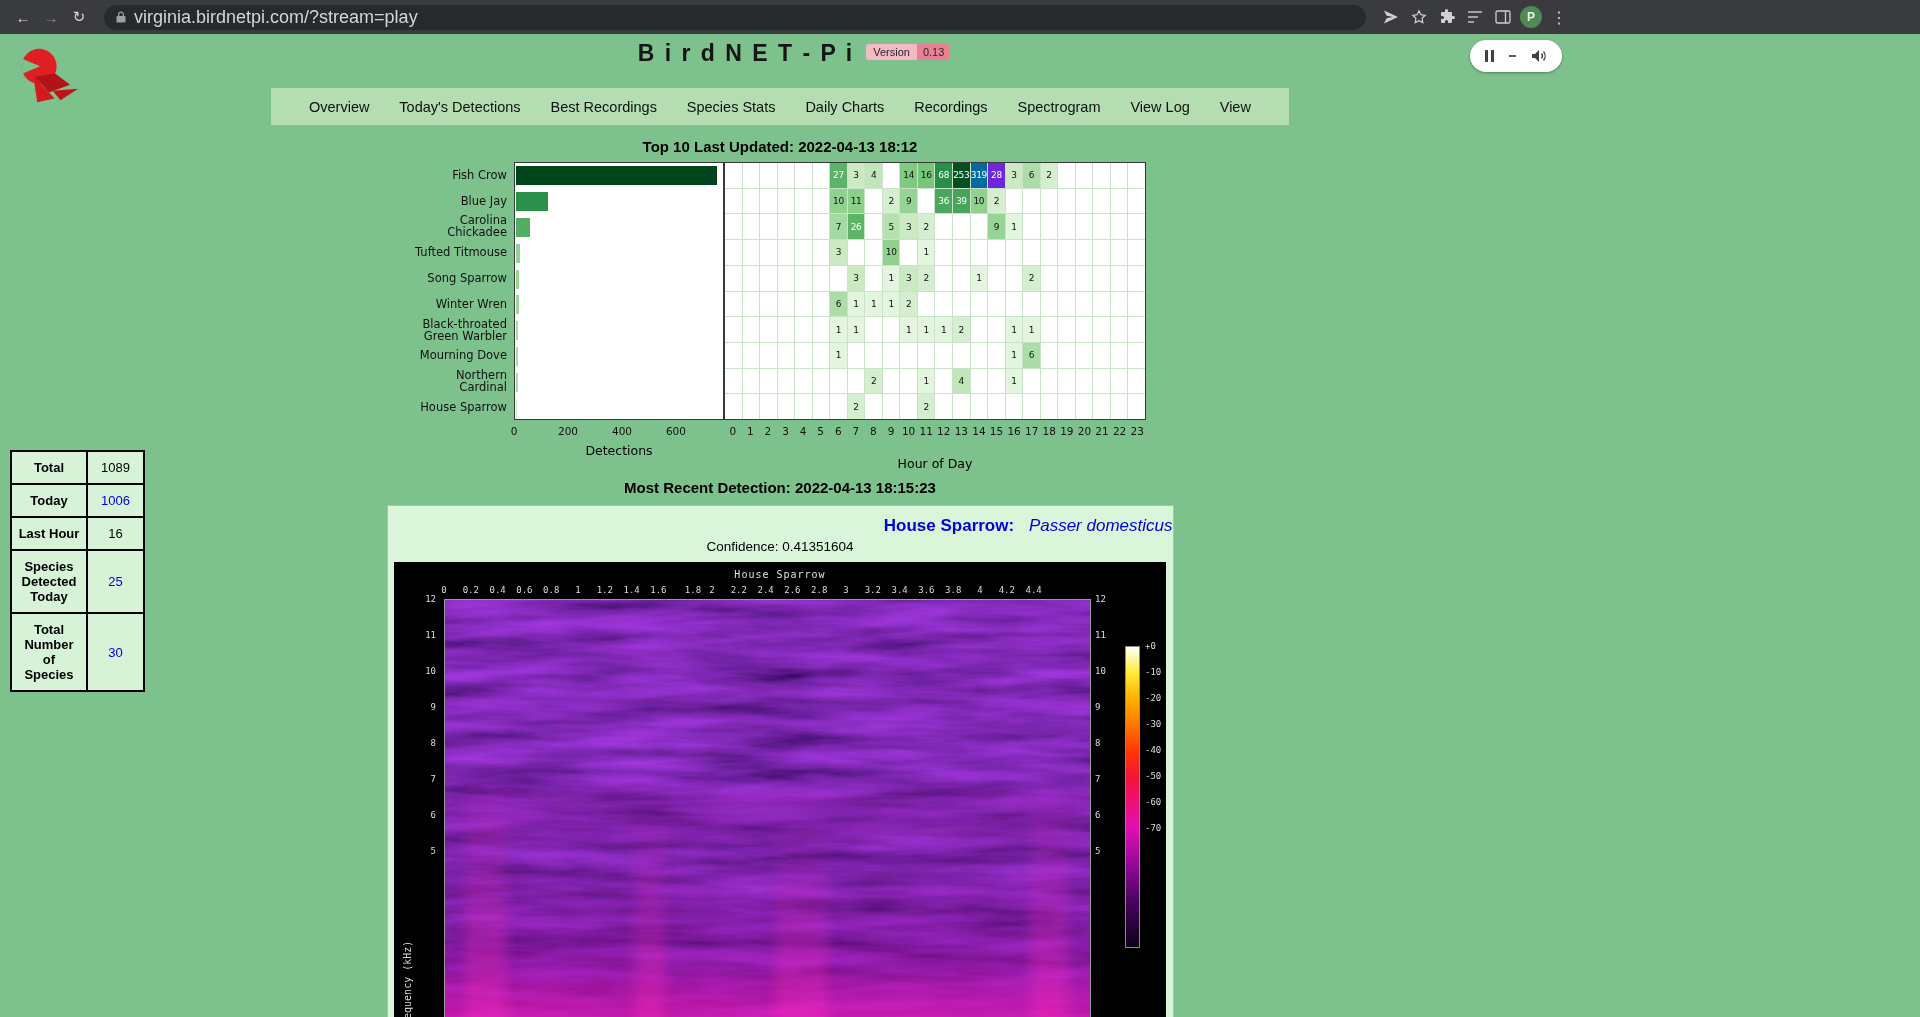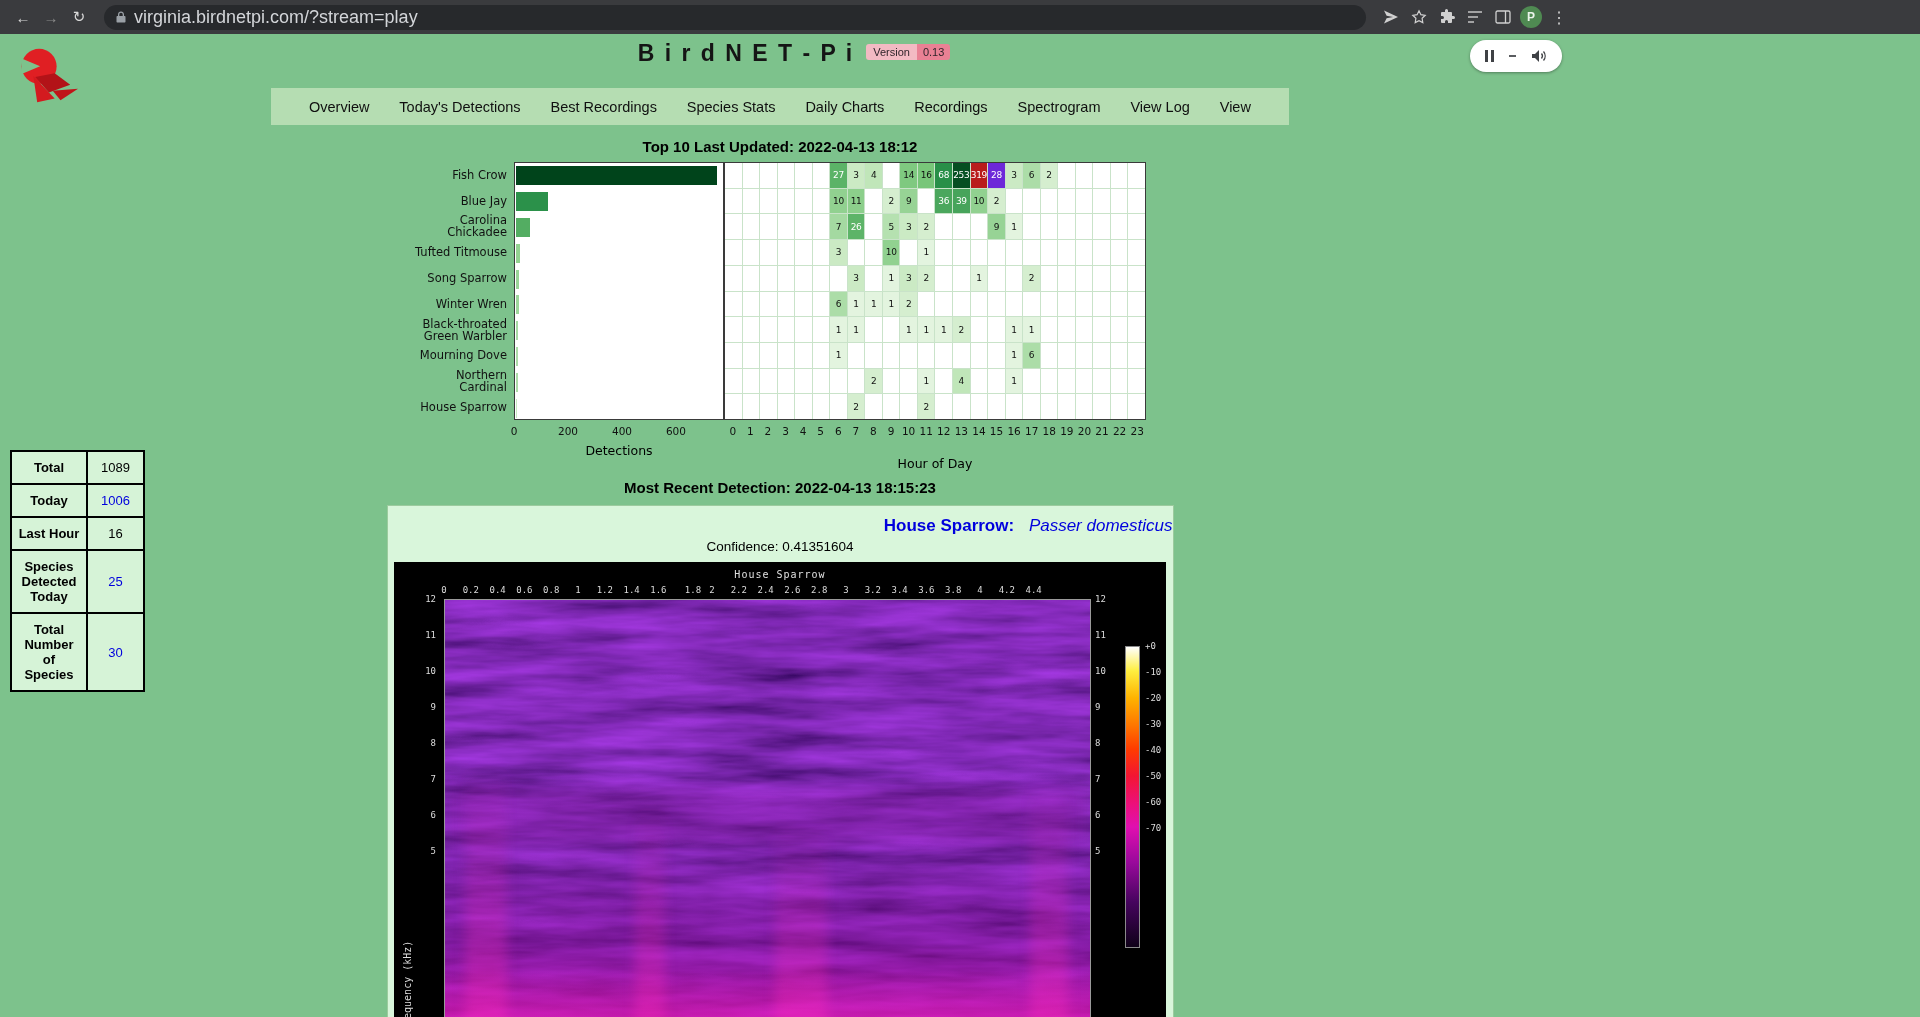--- a/index.html
+++ b/index.html
@@ -231,21 +231,21 @@
             <div class="heat-cell"></div>
             <div class="heat-cell"></div>
             <div class="heat-cell" style="background: rgb(91, 179, 103); color: rgb(255, 255, 255);">27</div>
             <div class="heat-cell" style="background: rgb(203, 234, 196); color: rgb(17, 17, 17);">3</div>
             <div class="heat-cell" style="background: rgb(192, 230, 185); color: rgb(17, 17, 17);">4</div>
             <div class="heat-cell"></div>
             <div class="heat-cell" style="background: rgb(127, 201, 128); color: rgb(17, 17, 17);">14</div>
             <div class="heat-cell" style="background: rgb(120, 198, 121); color: rgb(17, 17, 17);">16</div>
             <div class="heat-cell" style="background: rgb(40, 143, 72); color: rgb(255, 255, 255);">68</div>
             <div class="heat-cell" style="background: rgb(6, 79, 34); color: rgb(255, 255, 255);">253</div>
-            <div class="heat-cell" style="background: #b91c1c; color: rgb(255, 255, 255);">319</div>
+            <div class="heat-cell" style="background: #0369a1; color: rgb(255, 255, 255);">319</div>
             <div class="heat-cell" style="background: #6d28d9; color: rgb(255, 255, 255);">28</div>
             <div class="heat-cell" style="background: rgb(203, 234, 196); color: rgb(17, 17, 17);">3</div>
             <div class="heat-cell" style="background: rgb(172, 221, 168); color: rgb(17, 17, 17);">6</div>
             <div class="heat-cell" style="background: rgb(213, 238, 207); color: rgb(17, 17, 17);">2</div>
             <div class="heat-cell"></div>
             <div class="heat-cell"></div>
             <div class="heat-cell"></div>
             <div class="heat-cell"></div>
             <div class="heat-cell"></div>
             <div class="heat-cell"></div>

